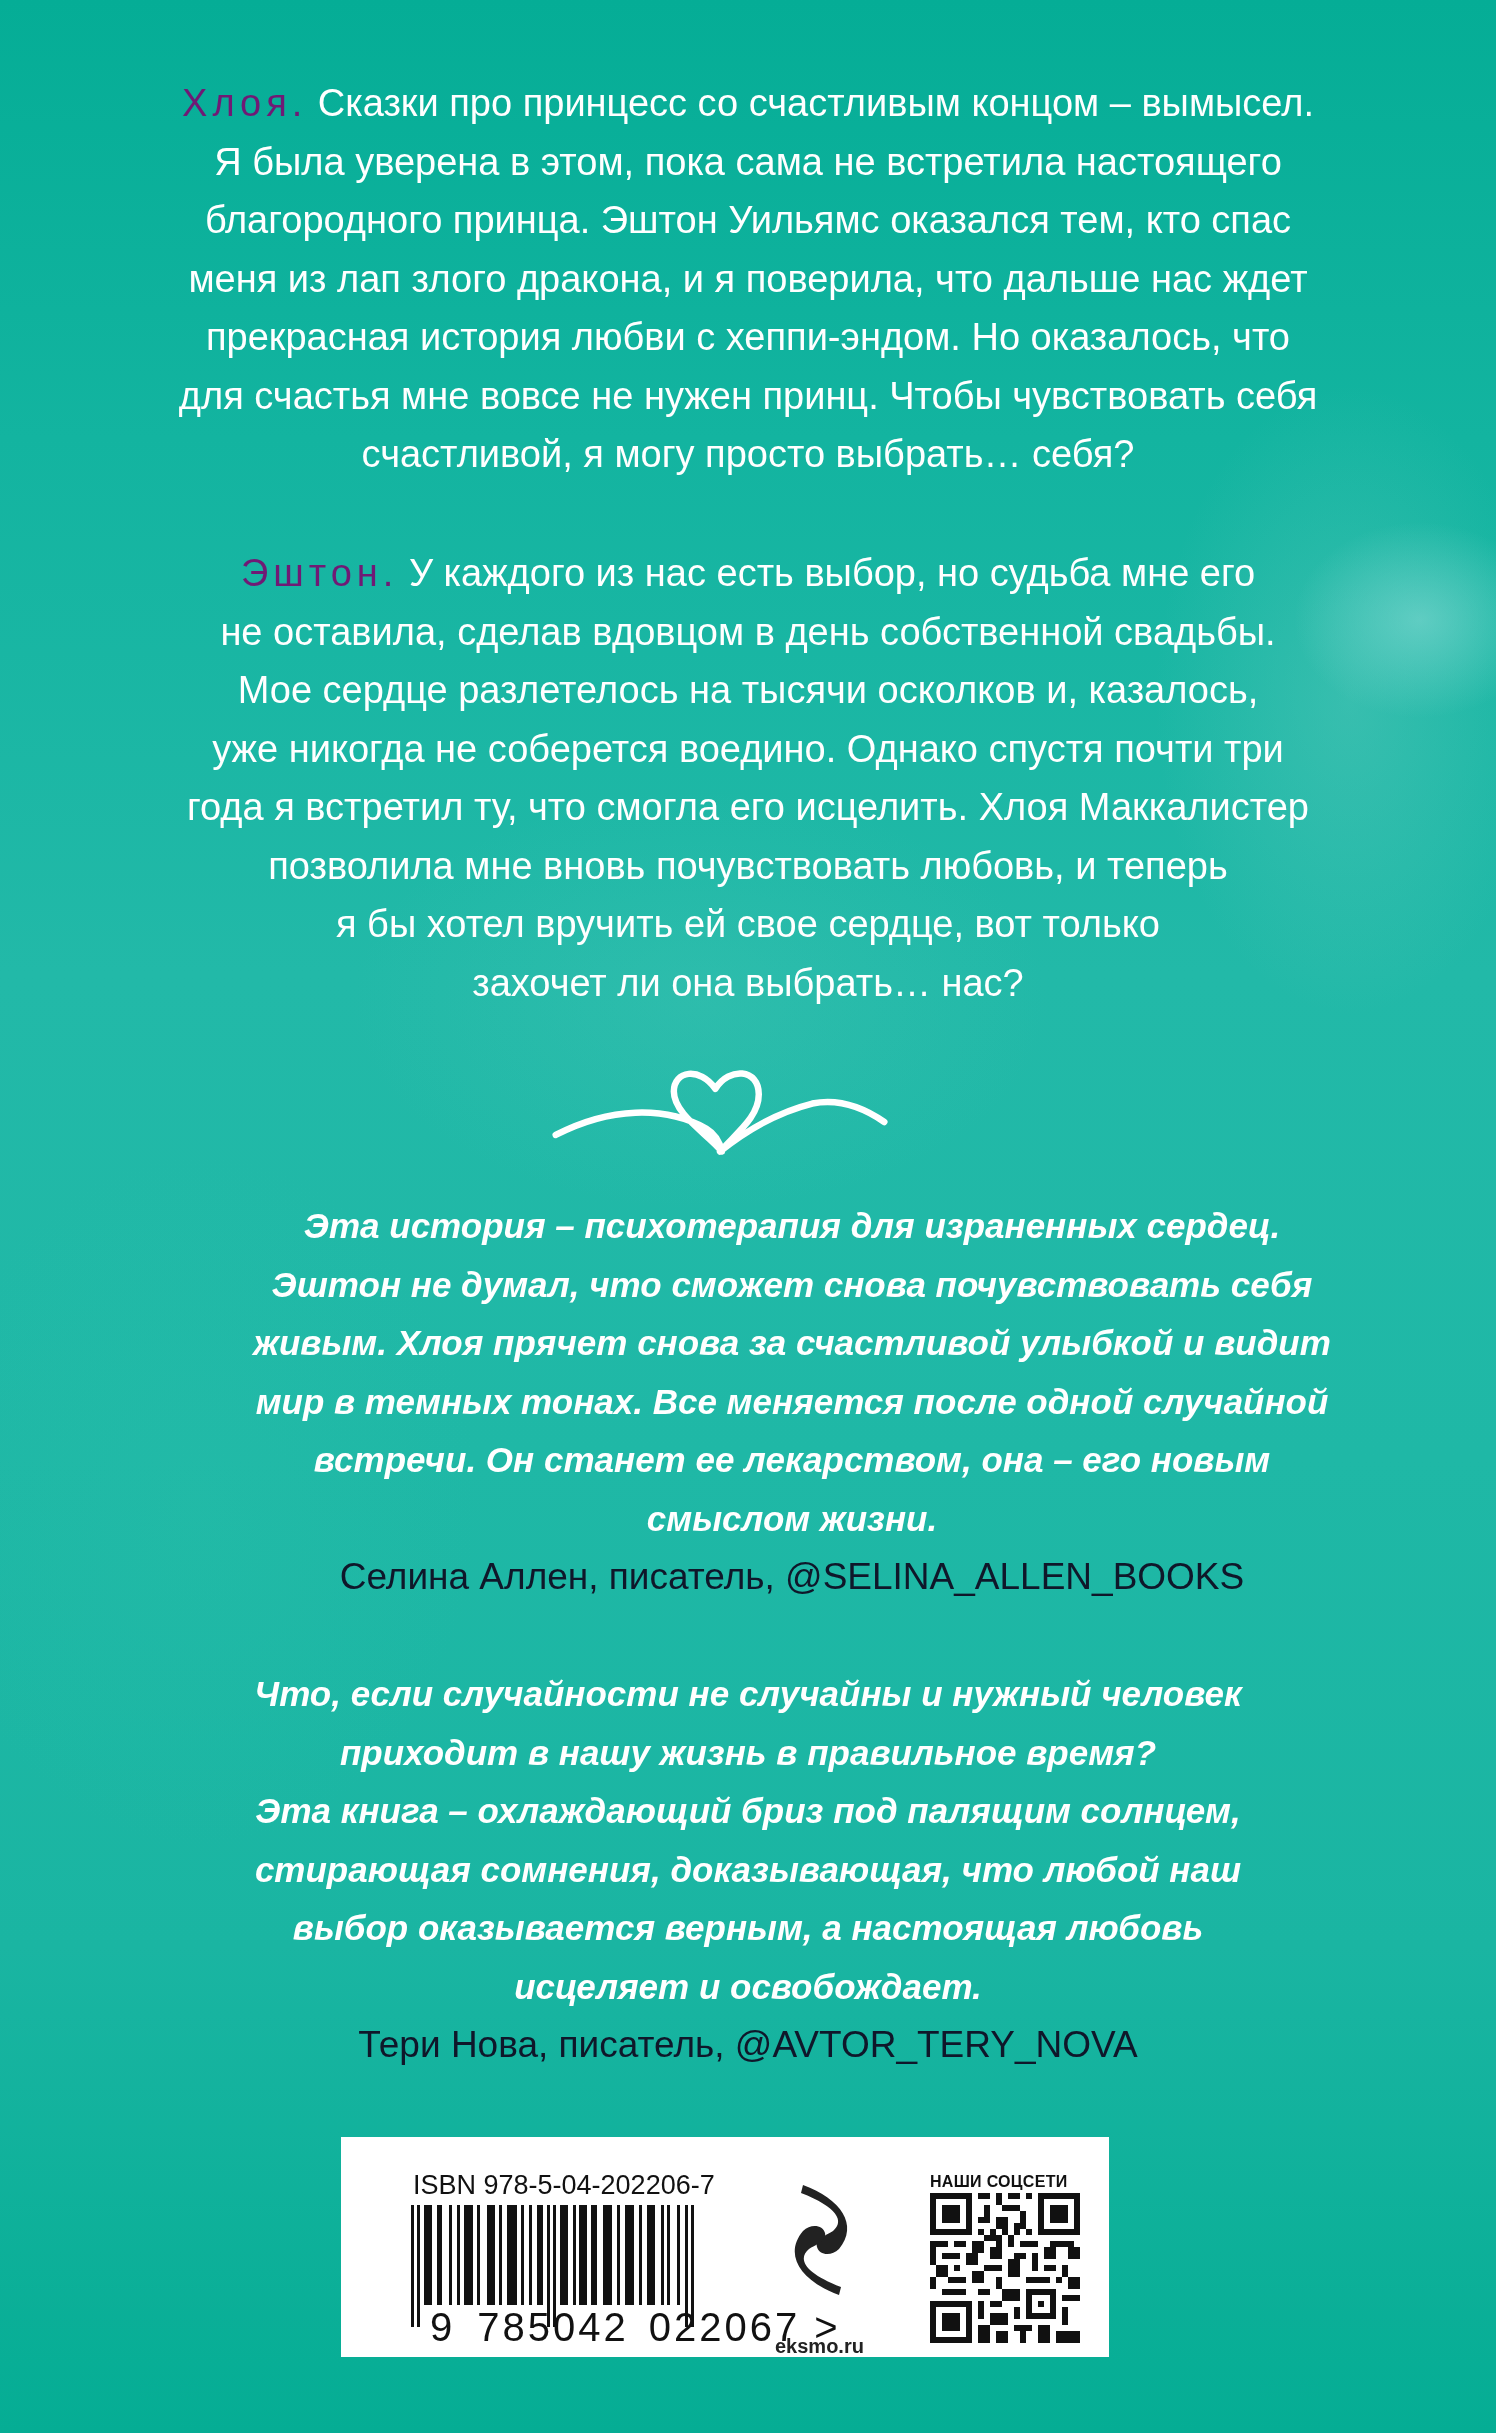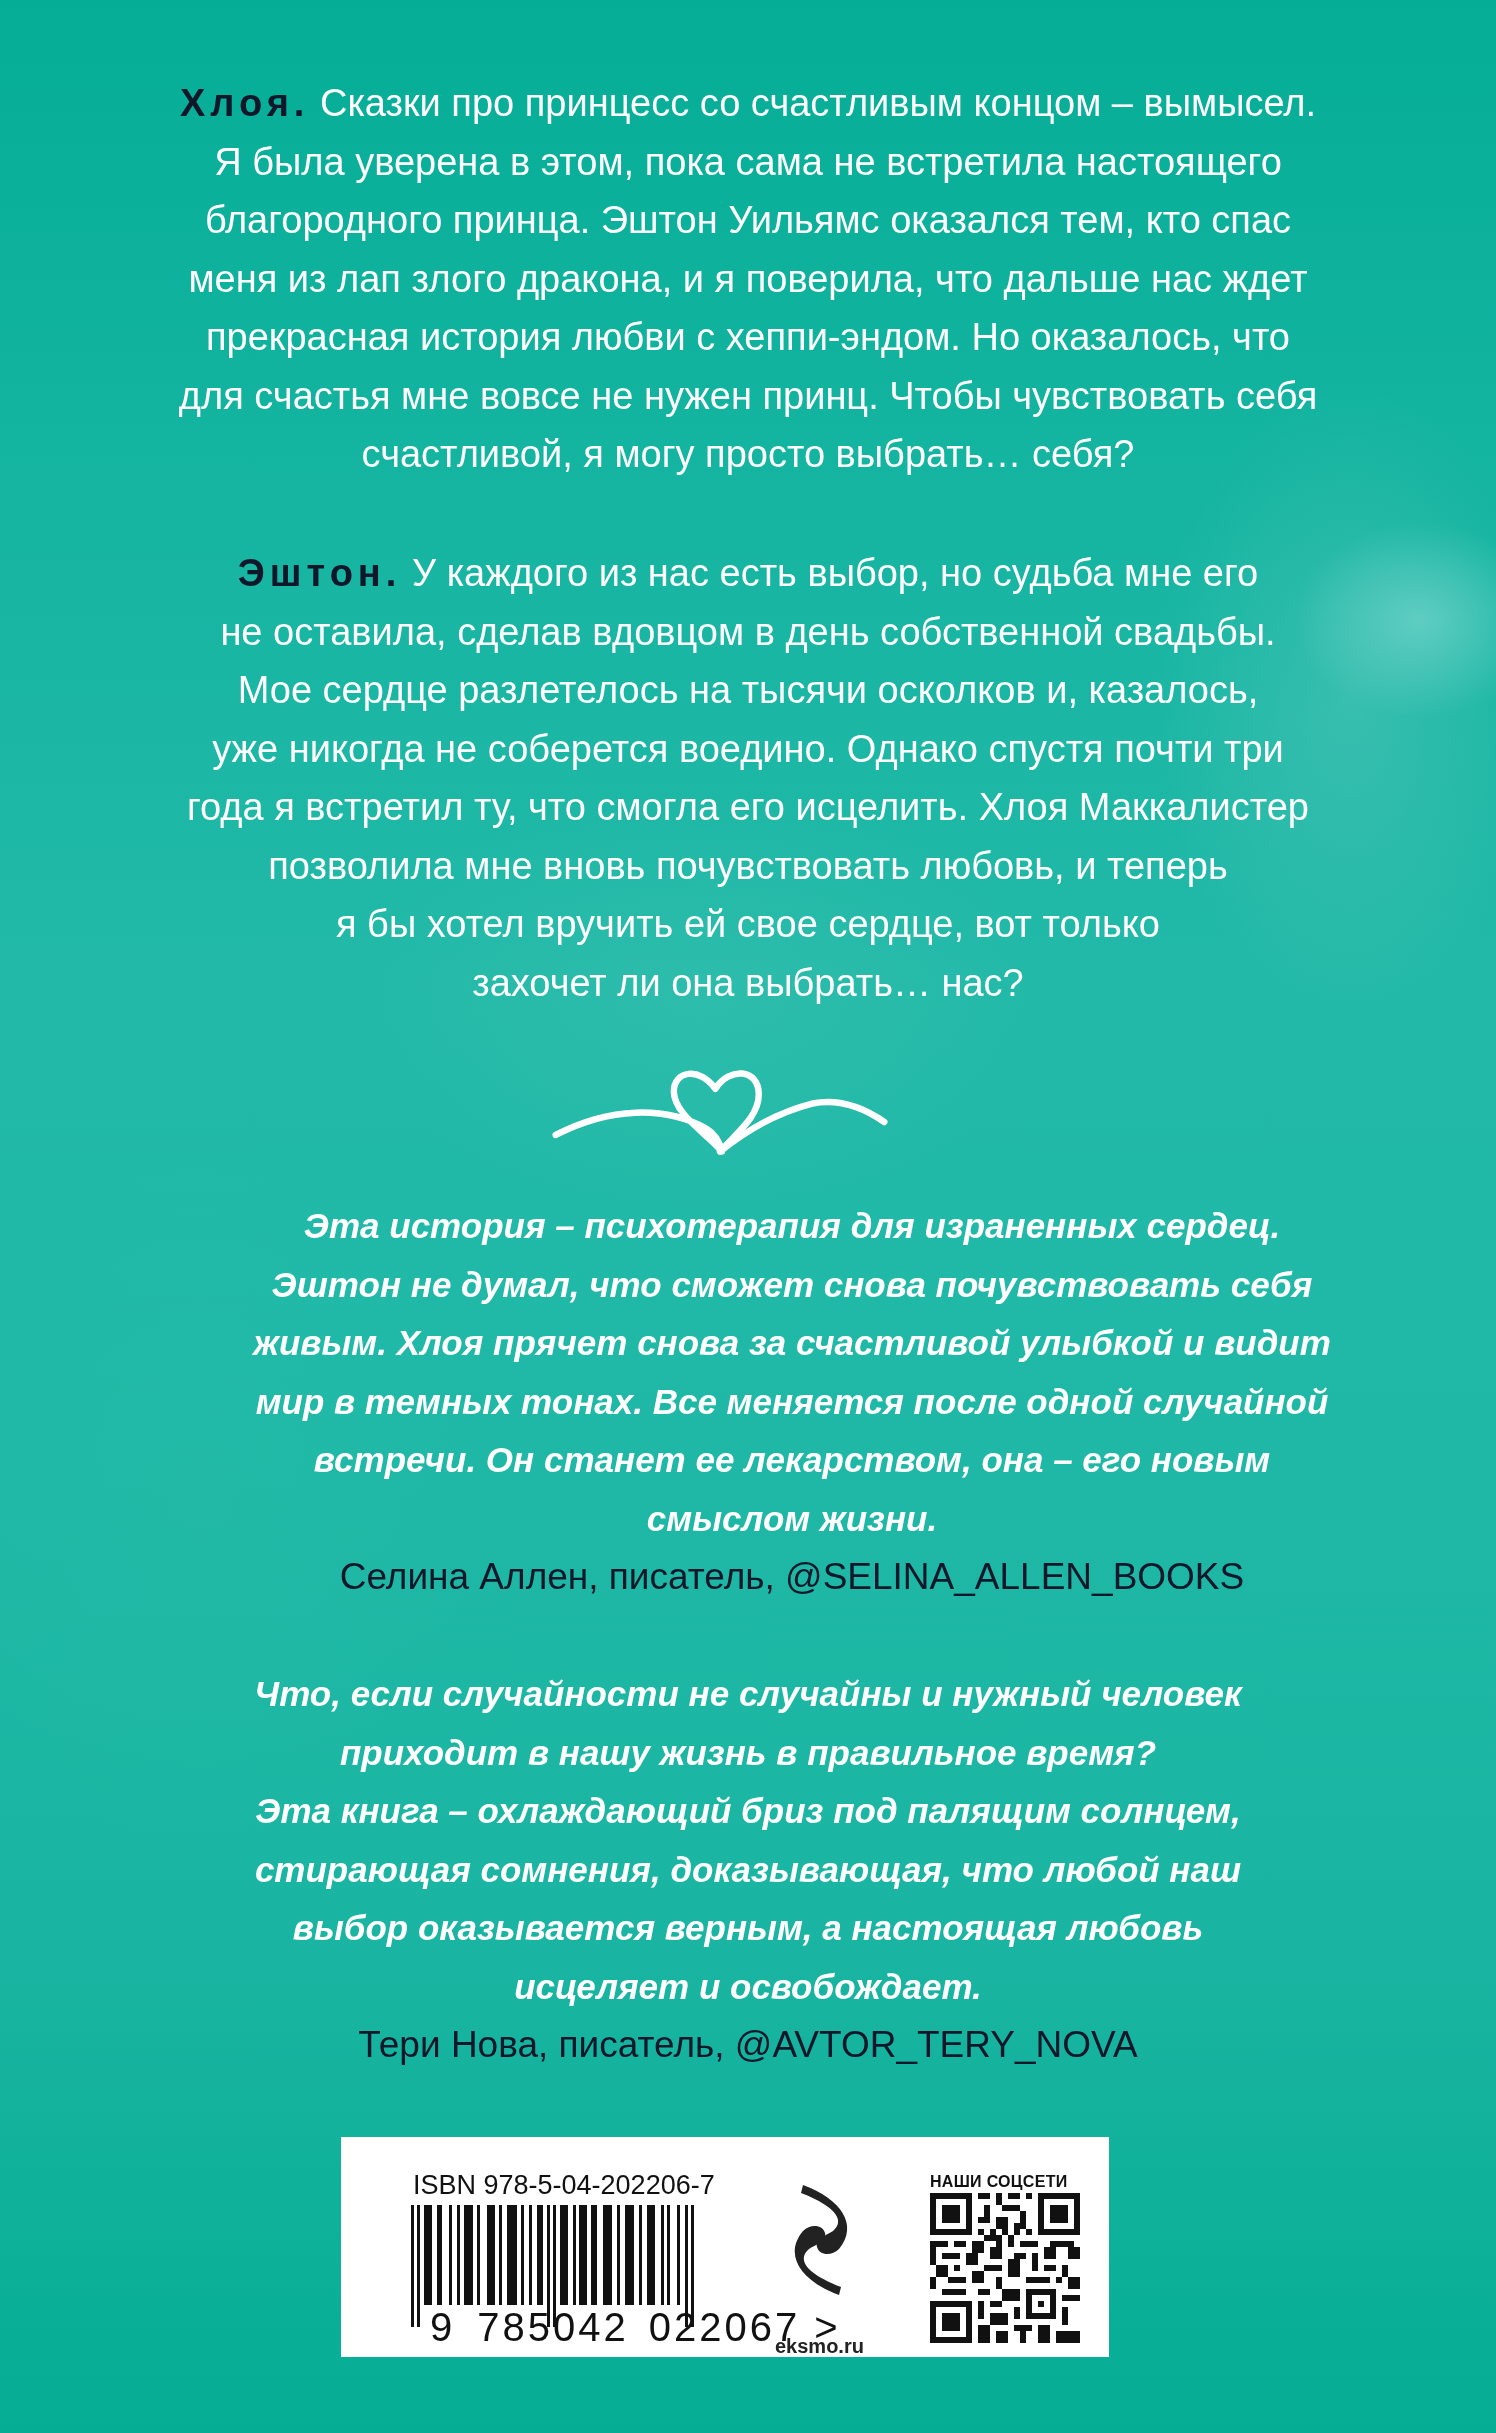--- a/index.html
+++ b/index.html
@@ -14,21 +14,21 @@
     background:
       radial-gradient(ellipse 180px 140px at 1420px 620px, rgba(140,220,215,0.55), rgba(140,220,215,0) 70%),
       radial-gradient(ellipse 260px 420px at 1350px 700px, rgba(110,205,195,0.35), rgba(110,205,195,0) 75%),
       radial-gradient(ellipse 500px 300px at 700px 1000px, rgba(80,200,185,0.25), rgba(80,200,185,0) 70%),
       radial-gradient(ellipse 400px 500px at 200px 1500px, rgba(40,190,170,0.3), rgba(40,190,170,0) 70%),
       linear-gradient(180deg, #05ad96 0%, #13b4a0 18%, #22b9a8 40%, #1fb8a6 60%, #1ab5a2 80%, #05ad94 100%);
   }
   .block { position: absolute; left: 0; width: 1496px; text-align: center; }
   .para { font-size: 38px; line-height: 58.5px; letter-spacing: 0px; }
   .para .name {
-    color: #0f172a; font-weight: bold; letter-spacing: 5px;
+    color: #701a75; font-weight: normal; letter-spacing: 5px;
   }
   .review { font-style: italic; font-weight: bold; font-size: 35px; line-height: 58.5px; }
   .attrib { color: #0f172a; font-weight: normal; font-size: 37px; line-height: 58px; font-style: normal; }
   .line { display: block; white-space: nowrap; }
   #intro-chloe { top: 74px; }
   #intro-ashton { top: 544px; }
   #review-1 { top: 1197px; padding-left: 44px; }
   #review-2 { top: 1665px; }
   .ornament { position: absolute; left: 540px; top: 1050px; width: 360px; height: 120px; }
 

